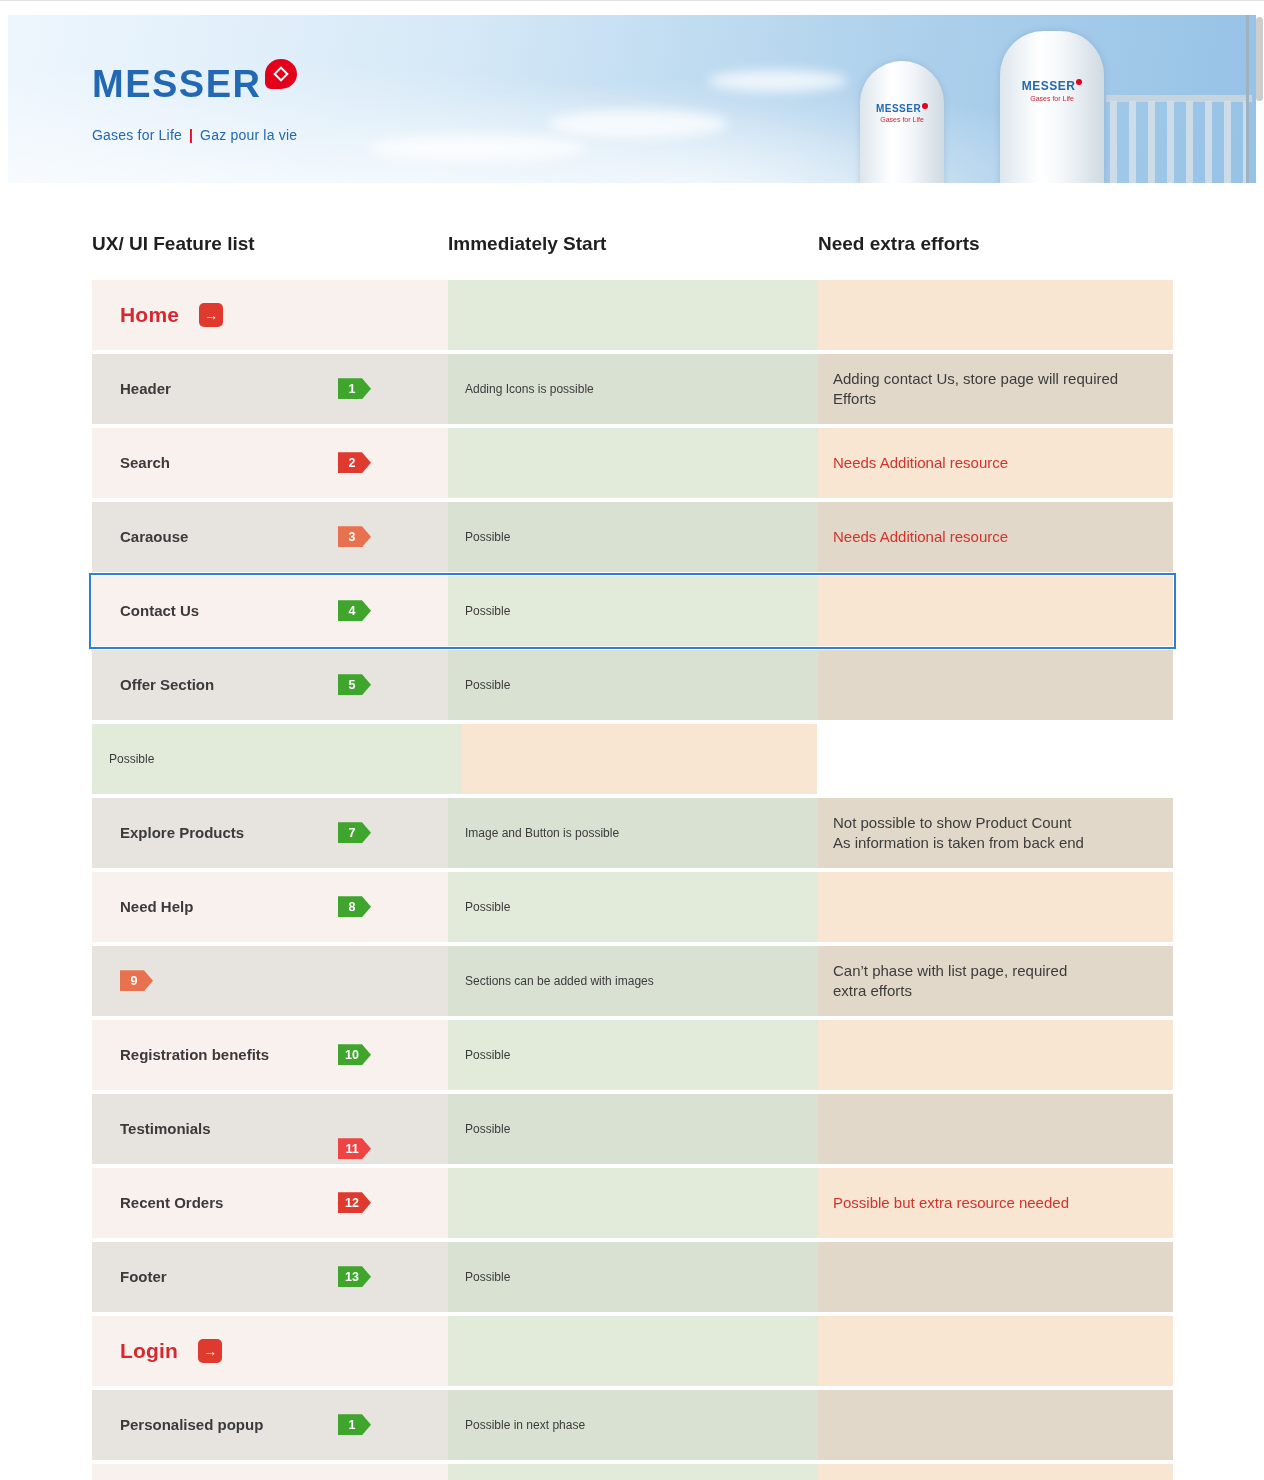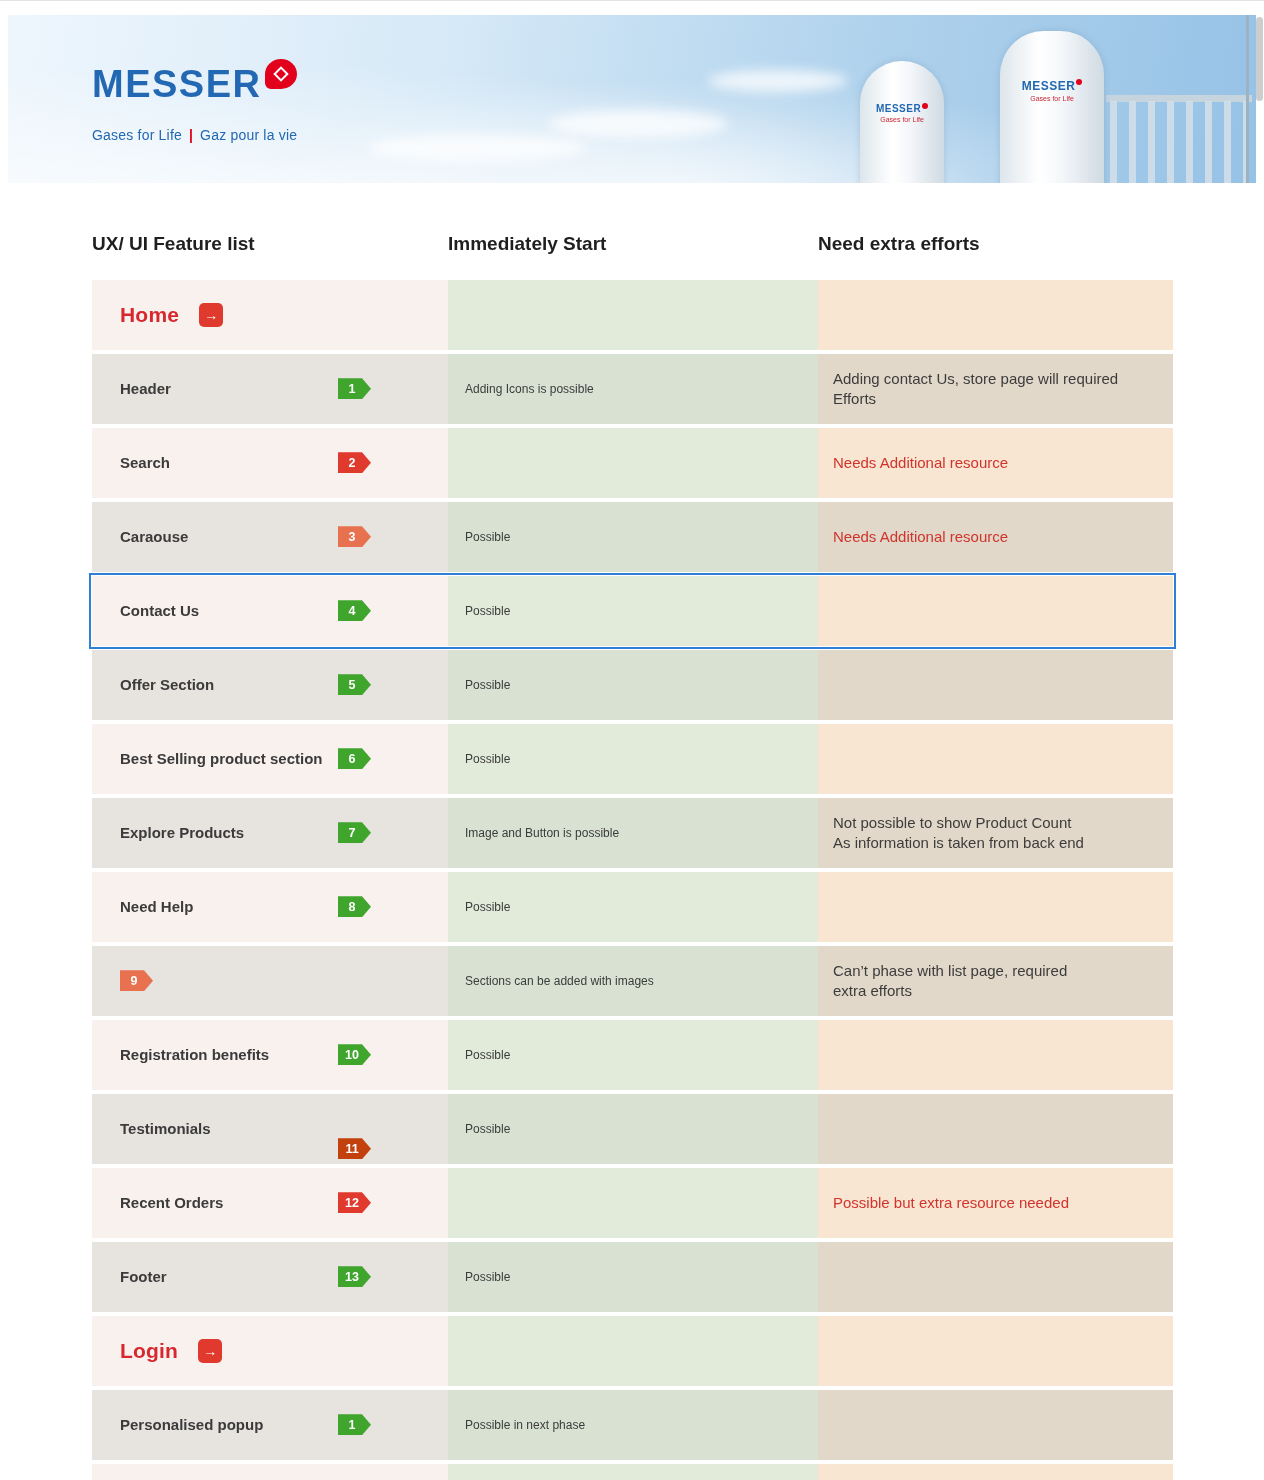--- a/index.html
+++ b/index.html
@@ -173,24 +173,20 @@
   </div>
         <div class="row">
     <div class="cell c1">
       <span class="label">Offer Section</span>
       <span class="badge" style="background: rgb(63, 165, 45);">5</span>
     </div>
     <div class="cell c2">Possible</div>
     <div class="cell c3"></div>
   </div>
         <div class="row">
-    <div class="cell c1">
-      <span class="label">Best Selling product section</span>
-      <span class="badge" style="background: rgb(63, 165, 45);">6</span>
-    </div>
     <div class="cell c2">Possible</div>
     <div class="cell c3"></div>
   </div>
         <div class="row">
     <div class="cell c1">
       <span class="label">Explore Products</span>
       <span class="badge" style="background: rgb(63, 165, 45);">7</span>
     </div>
     <div class="cell c2">Image and Button is possible</div>
     <div class="cell c3">Not possible to show Product Count
@@ -216,21 +212,21 @@
     <div class="cell c1">
       <span class="label">Registration benefits</span>
       <span class="badge" style="background: rgb(63, 165, 45);">10</span>
     </div>
     <div class="cell c2">Possible</div>
     <div class="cell c3"></div>
   </div>
         <div class="row">
     <div class="cell c1">
       <span class="label">Testimonials</span>
-      <span class="badge" style="background: #c2410c; margin-top: 40px;">11</span>
+      <span class="badge" style="background: #ef4444; margin-top: 40px;">11</span>
     </div>
     <div class="cell c2">Possible</div>
     <div class="cell c3"></div>
   </div>
         <div class="row">
     <div class="cell c1">
       <span class="label">Recent Orders</span>
       <span class="badge" style="background: rgb(224, 57, 46);">12</span>
     </div>
     <div class="cell c2"></div>

